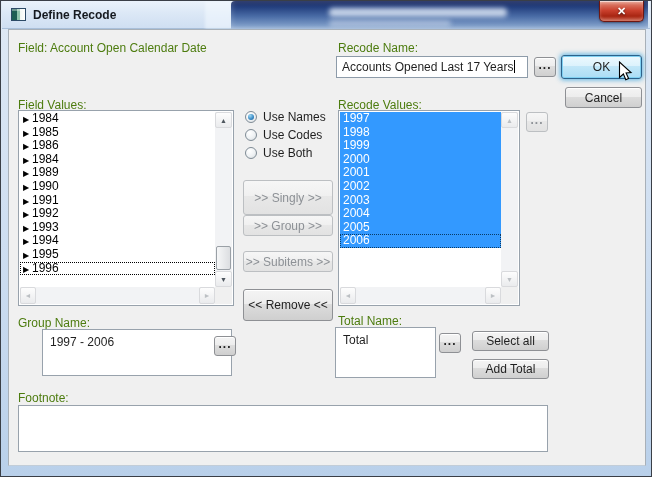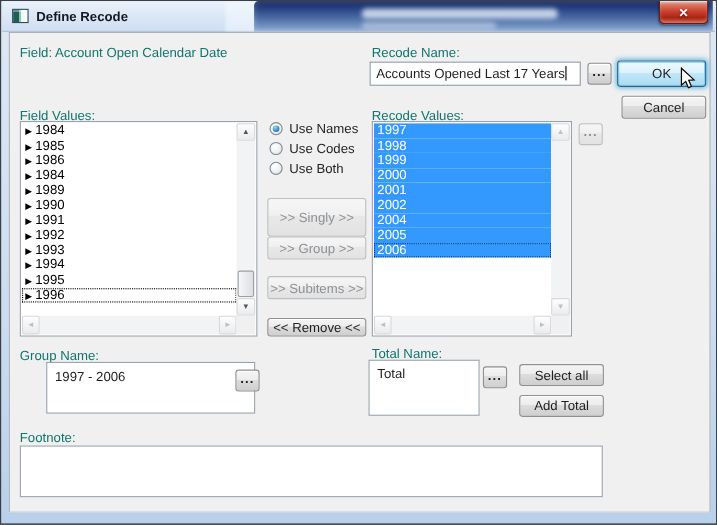--- a/index.html
+++ b/index.html
@@ -29,21 +29,21 @@
   .close-btn{position:absolute;right:6px;top:0;width:45px;height:21px;border:1px solid #6e1712;border-top:none;
              border-radius:0 0 5px 5px;color:#fff;font-weight:bold;font-size:11px;
              display:flex;align-items:center;justify-content:center;cursor:default;
              background:linear-gradient(180deg,#eab4a7 0%,#d86f5c 20%,#c93f2c 48%,#a92613 75%,#c24f39 100%);
              box-shadow:inset 0 1px 0 rgba(255,255,255,.55),inset 0 -2px 3px rgba(255,255,255,.25),0 1px 2px rgba(0,0,0,.35);
              text-shadow:0 1px 2px rgba(0,0,0,.6);}
 
   
   .client{position:absolute;left:7px;top:28px;width:638px;height:437px;background:#F0F0F0;
           border:1px solid #a8b0b8;border-bottom-color:#c2cdd8;}
-  .lbl{position:absolute;white-space:nowrap;color:#0f766e;}
+  .lbl{position:absolute;white-space:nowrap;color:#4d7c0f;}
 
   
   .tbox{position:absolute;background:#fff;border:1px solid #8d9ba9;padding:3px 5px;overflow:hidden;white-space:nowrap;}
   .caret{display:inline-block;width:1px;height:13px;background:#000;vertical-align:-2px;margin-left:1px;}
 
   
   .btn{position:absolute;border:1px solid #8e9094;border-radius:3px;color:#1f1f1f;
        display:flex;align-items:center;justify-content:center;overflow:hidden;white-space:nowrap;
        background:linear-gradient(180deg,#f4f4f4 0%,#ededed 45%,#dddddd 46%,#cfcfcf 100%);
        box-shadow:inset 0 1px 0 #ffffff;cursor:default;}
@@ -160,32 +160,33 @@
       </div>
         <div class="opt" style="left: 236px; width: 90px; top: 114px;">
         <span class="radio-dot"></span>
         <span>Use Both</span>
       </div>
       </div>
 
     <div class="btn disabled" style="left:234px;top:150px;width:90px;height:35px;">&gt;&gt; Singly &gt;&gt;</div>
     <div class="btn disabled" style="left:234px;top:185px;width:90px;height:21px;">&gt;&gt; Group &gt;&gt;</div>
     <div class="btn disabled" style="left:234px;top:221px;width:90px;height:21px;">&gt;&gt; Subitems &gt;&gt;</div>
-    <div class="btn" style="left:234px;top:259px;width:90px;height:17px;">&lt;&lt; Remove &lt;&lt;</div>
+    <div class="btn" style="left:234px;top:259px;width:90px;height:32px;">&lt;&lt; Remove &lt;&lt;</div>
 
     <div class="lbl" style="left:329px;top:68px;">Recode Values:</div>
     <div class="list sel" style="left:329px;top:80px;width:182px;">
       <div class="rows">
 
       <div class="row selected"><span>1997</span></div>
           <div class="row selected"><span>1998</span></div>
           <div class="row selected"><span>1999</span></div>
           <div class="row selected"><span>2000</span></div>
           <div class="row selected"><span>2001</span></div>
           <div class="row selected"><span>2002</span></div>
+          <div class="row selected"><span>2003</span></div>
           <div class="row selected"><span>2004</span></div>
           <div class="row selected"><span>2005</span></div>
           <div class="row selected focused"><span>2006</span></div>
         </div>
       <div class="vscroll">
         <div class="sb dis up">▲</div>
         <div class="sb dis dn">▼</div>
       </div>
       <div class="hscroll">
         <div class="sb dis lf">◄</div>

